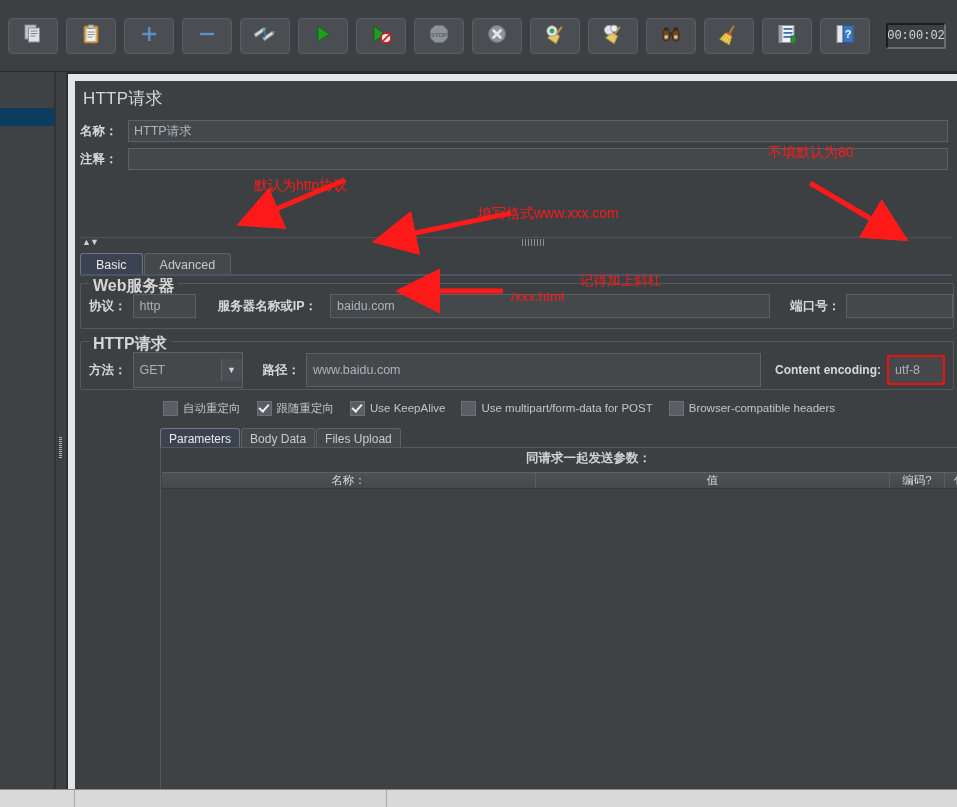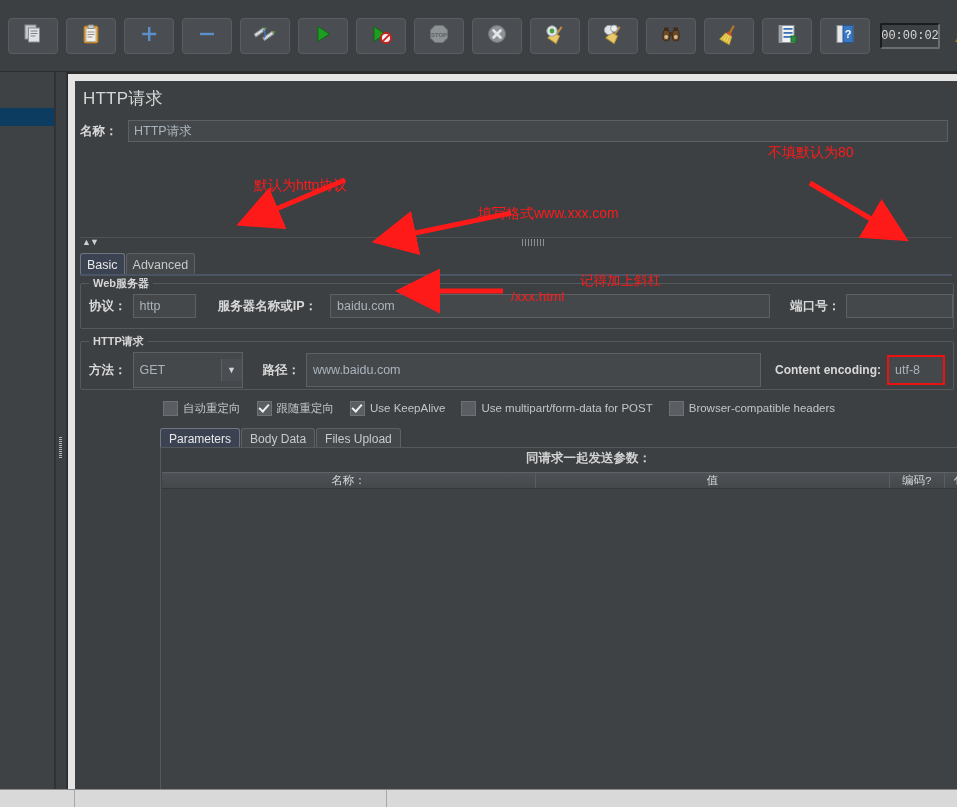--- a/index.html
+++ b/index.html
@@ -45,21 +45,21 @@
   .timer {
     width: 56px; height: 22px;
     background: #3c4043;
     border: 2px inset #6a6e72;
     border-radius: 2px;
     display: flex; align-items: center; justify-content: center;
     font-family: "Liberation Mono", "DejaVu Sans Mono", monospace;
     font-size: 12px;
     color: #d8d8d8;
     margin-right: 14px;
-    margin-left: 2px;
+    margin-left: 8px;
     flex: 0 0 auto;
   }
   .warnwrap { display: flex; align-items: center; gap: 8px; flex: 0 0 auto; }
 
   
   #tree-pane {
     position: absolute;
     left: 0; top: 72px;
     width: 54px; height: 718px;
     background: #3f4245;
@@ -156,21 +156,21 @@
   
   #tabbar {
     position: absolute;
     left: 5px; top: 172px;
     height: 22px;
     display: flex;
     align-items: flex-end;
   }
   .tab {
     height: 21px;
-    padding: 0 6px;
+    padding: 0 15px;
     display: flex; align-items: center;
     font-size: 12.5px;
     background: #45484b;
     border: 1px solid #5d6164;
     border-bottom: none;
     color: #c9c9c9;
     cursor: pointer;
     margin-right: 1px;
     border-radius: 3px 3px 0 0;
   }
@@ -190,21 +190,21 @@
   .groupbox {
     position: absolute;
     border: 1px solid #56595c;
     border-radius: 2px;
   }
   .grouplabel {
     position: absolute;
     top: -8px; left: 8px;
     background: #3c4043;
     padding: 0 4px;
-    font-size: 11px;
+    font-size: 16px;
     font-weight: bold;
     color: #d6d6d6;
   }
   .inlabel {
     font-size: 12.5px;
     font-weight: bold;
     color: #d8d8d8;
     flex: 0 0 auto;
   }
   .inputbox {
@@ -578,20 +578,24 @@
 
 <div id="main">
 
   <div id="page-title">HTTP请求</div>
 
   <div class="fieldrow" style="top:38px; width:872px;">
     <span class="flabel">名称：</span>
     <span class="ftext" style="width:820px;">HTTP请求</span>
   </div>
 
+  <div class="fieldrow" style="top:66px; width:872px;">
+    <span class="flabel">注释：</span>
+    <span class="ftext" style="width:820px;"></span>
+  </div>
 
   <div id="collapse-strip">
     <div id="collapse-arrows">▲▼</div>
     <div id="collapse-grip"></div>
   </div>
 
   <div id="tabbar">
     <div class="tab active">Basic</div>
     <div class="tab">Advanced</div>
   </div>
@@ -658,21 +662,21 @@
       <span class="chklabel">Browser-compatible headers</span>
     </span>
   </div>
 
   <div id="parampanel">
     <div id="param-caption">同请求一起发送参数：</div>
 
     <div id="param-table-head">
       <div class="thcell" style="width:374px;">名称：</div>
       <div class="thcell" style="width:354px;">值</div>
-      <div class="thcell" style="width:55px;font-family:Liberation Mono, monospace;">编码?</div>
+      <div class="thcell" style="width:55px;">编码?</div>
       <div class="thcell" style="width:70px; border-right:none;">包含等于?</div>
     </div>
 
     <div id="param-table-body"></div>
 
     <div id="btnrow">
       <div class="btn">Detail</div>
       <div class="btn">添加</div>
       <div class="btn">Add from Clipboard</div>
       <div class="btn">删除</div>

